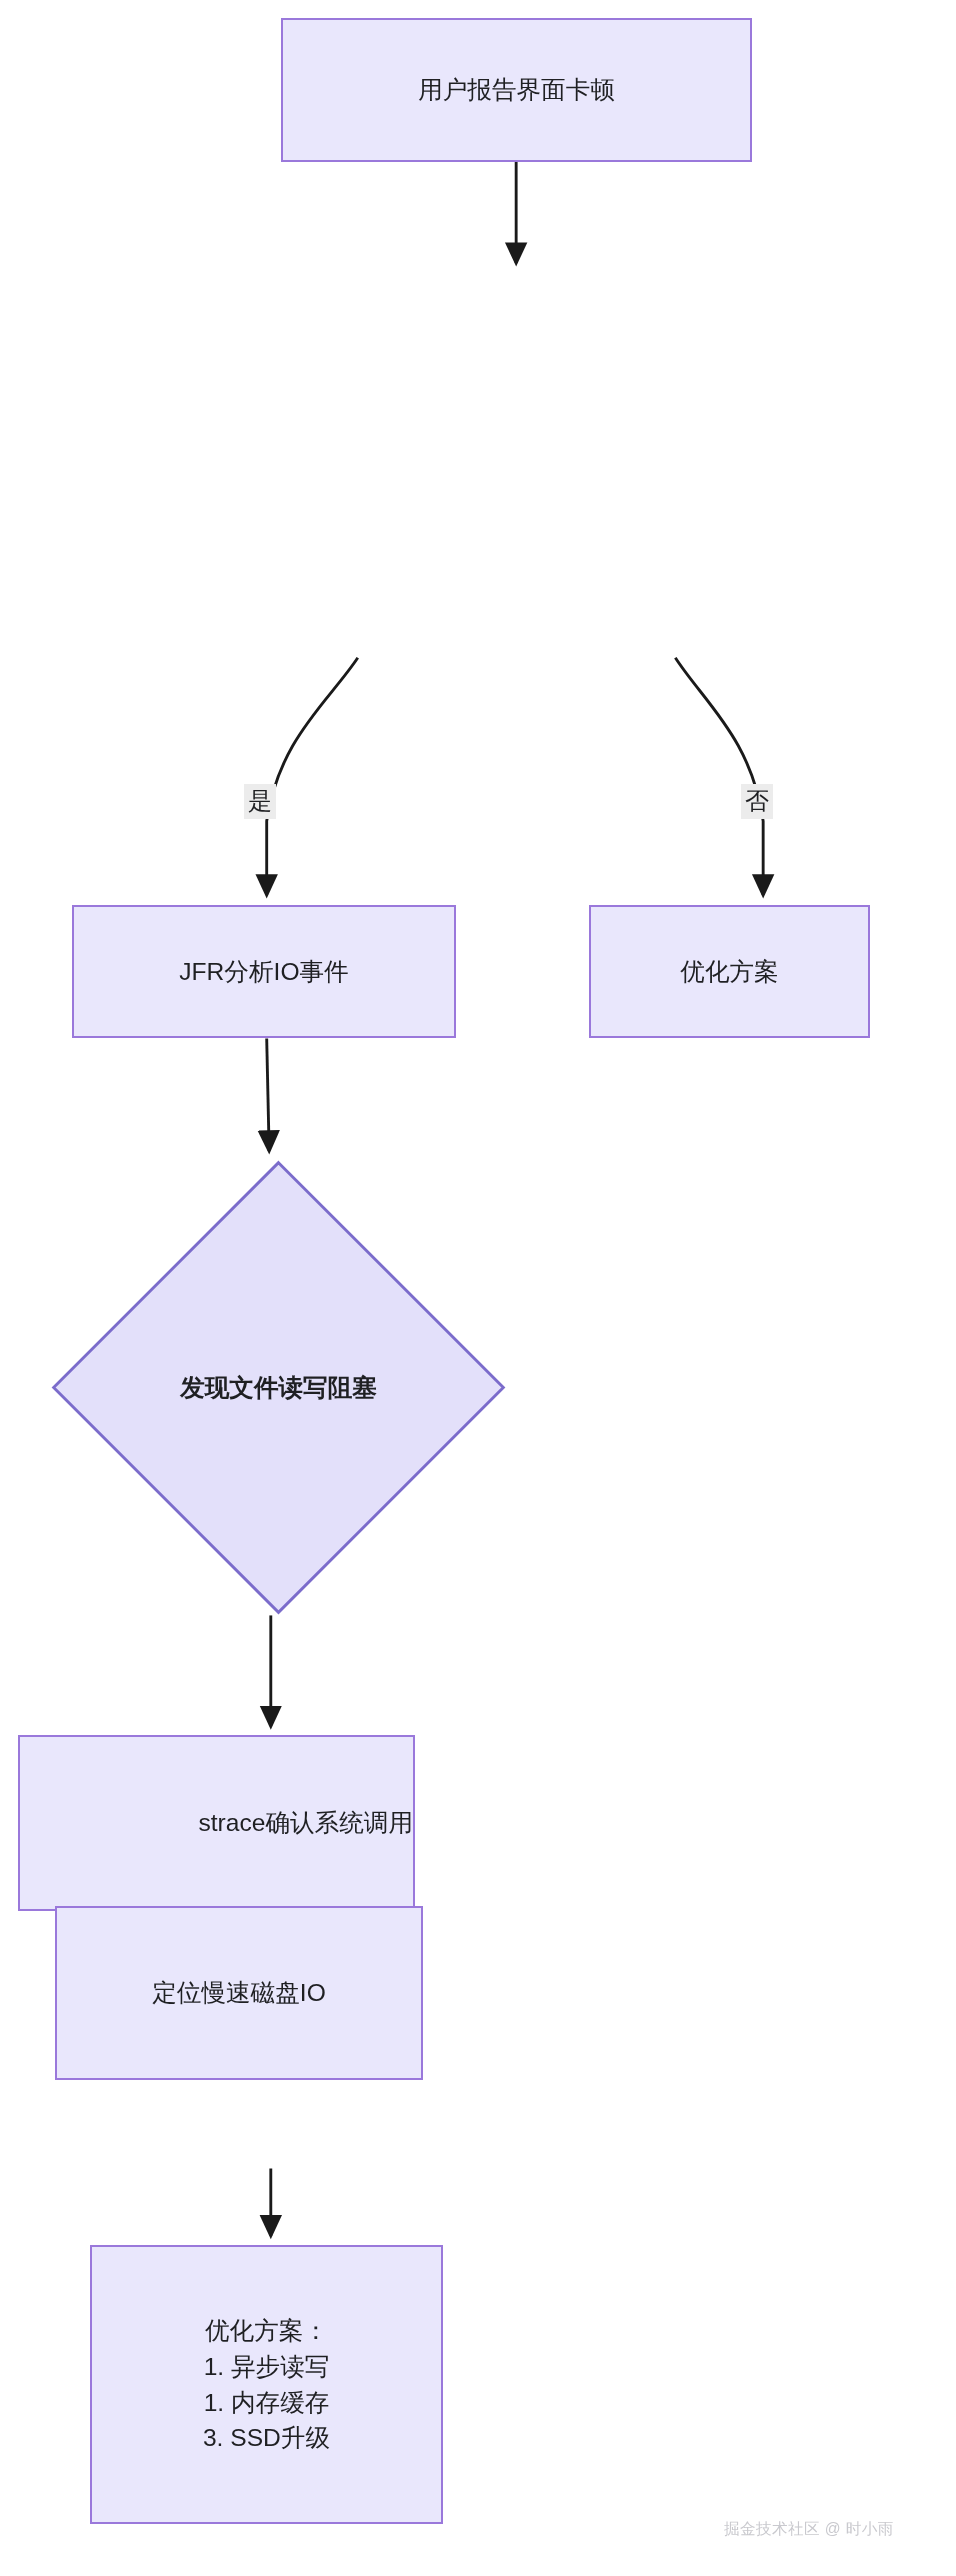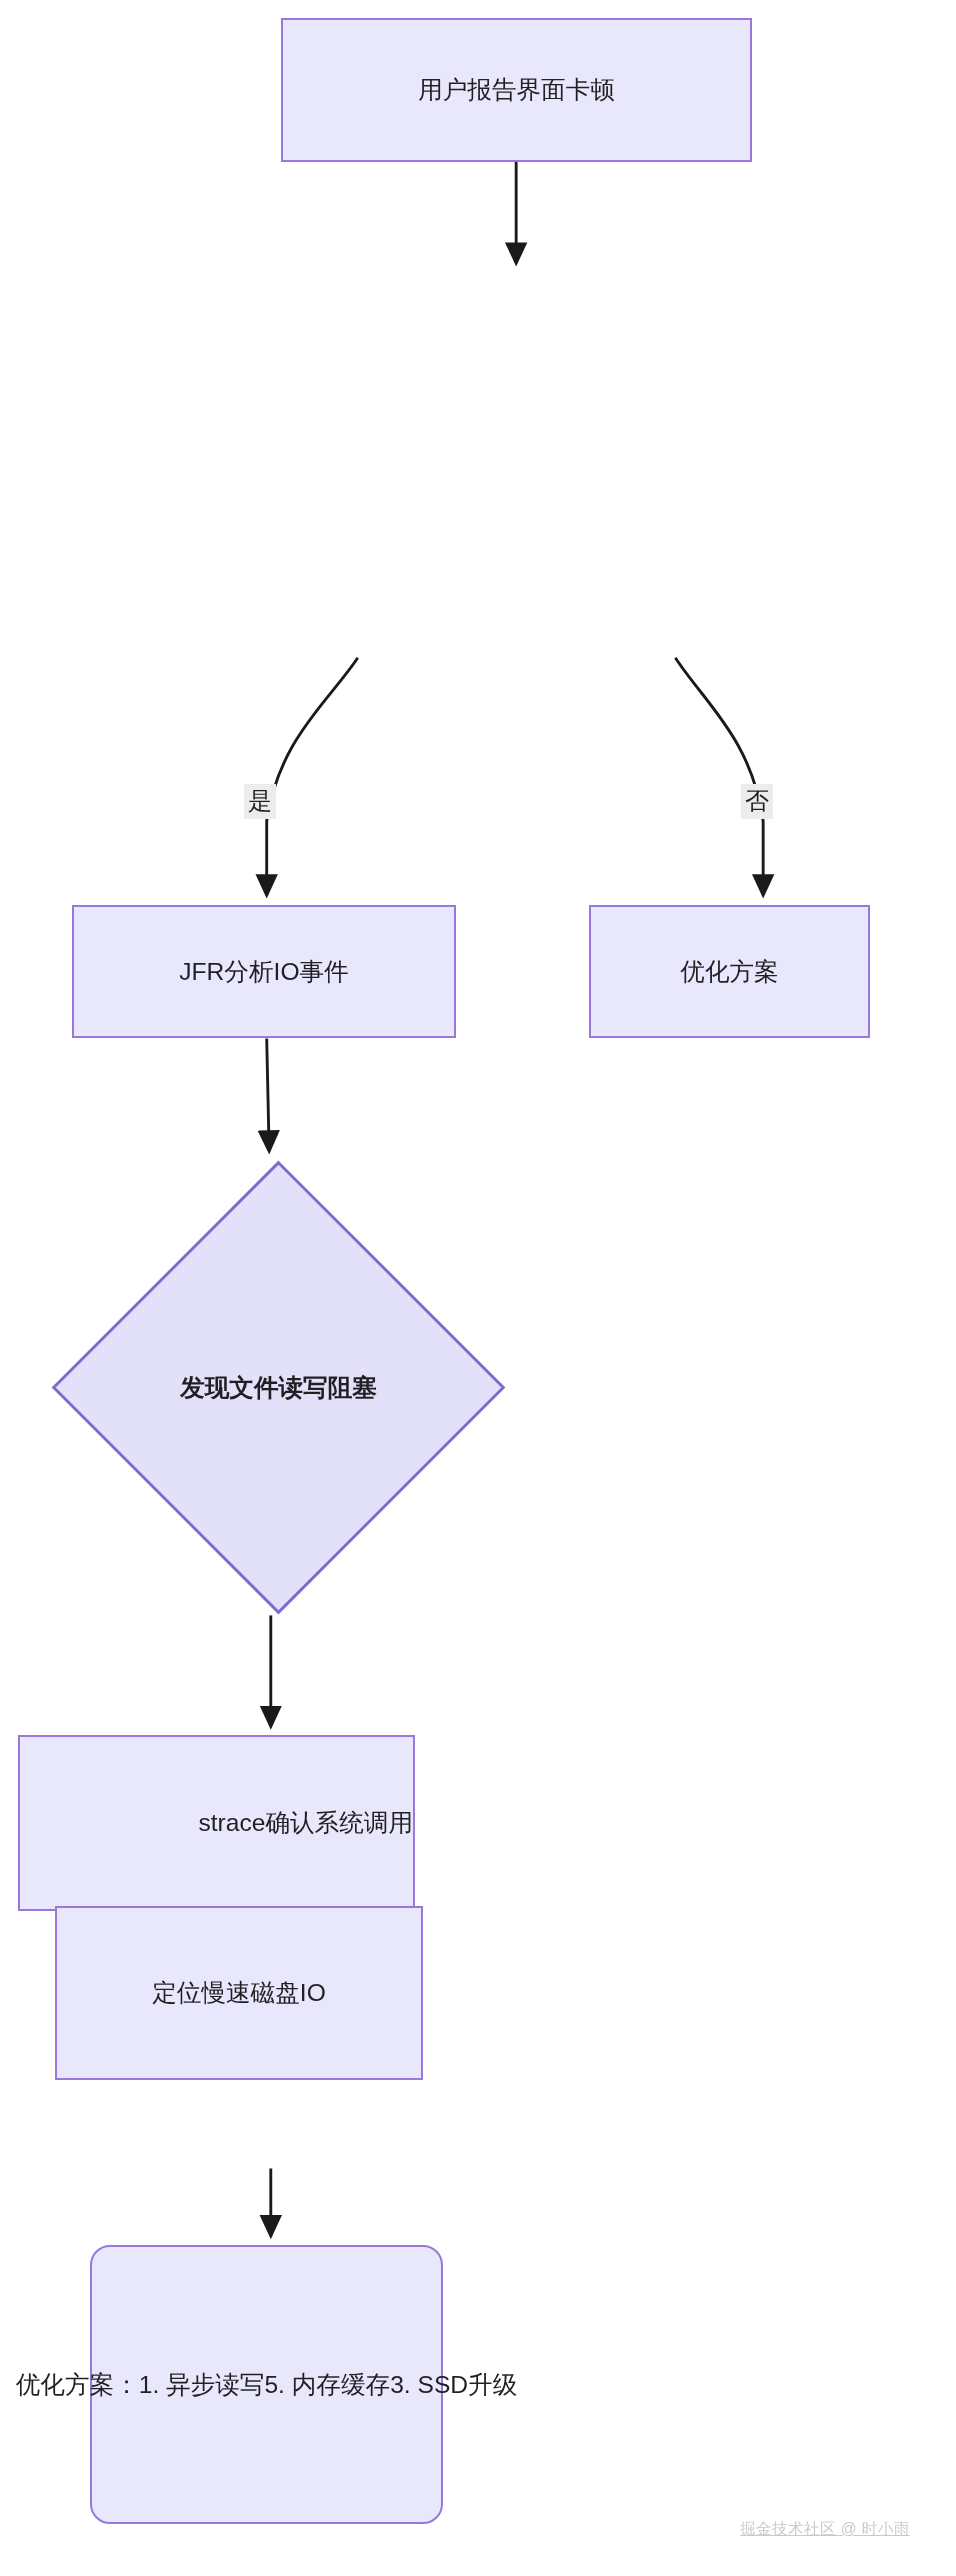--- a/index.html
+++ b/index.html
@@ -37,23 +37,22 @@
     color: #1f2023;
     line-height: 1.45;
   }
   .node.rect {
     background: #E9E7FC;
     border: 2.5px solid #9A78DB;
     font-size: 24.6px;
   }
   .node.multiline {
     font-size: 24.6px;
-    flex-direction: row;
+    flex-direction: column;
     justify-content: center;
-    border-radius: 20px;
   }
   .node.multiline .line {
     display: block;
     white-space: pre;
   }
   .diamond-wrap {
     position: absolute;
   }
   .diamond-wrap svg {
     position: absolute;
@@ -150,22 +149,22 @@
     <span>strace确认系统调用</span>
   </div>
 
   <div class="node rect" id="node-n7" style="left:55px; top:1906px; width:368px; height:174px;">
     <span>定位慢速磁盘IO</span>
   </div>
 
   <div class="node rect multiline" id="node-n8" style="left:90px; top:2245px; width:353px; height:279px;">
     <span class="line">优化方案：</span>
     <span class="line">1. 异步读写</span>
-    <span class="line">5. 内存缓存</span>
+    <span class="line">1. 内存缓存</span>
     <span class="line">3. SSD升级</span>
   </div>
 
-  <div class="watermark" style="left:740px; top:2519px;text-decoration:underline;">
+  <div class="watermark" style="left:724px; top:2519px;">
     <span>掘金技术社区 @ 时小雨</span>
   </div>
 
 </div>
 
 
 </body></html>

